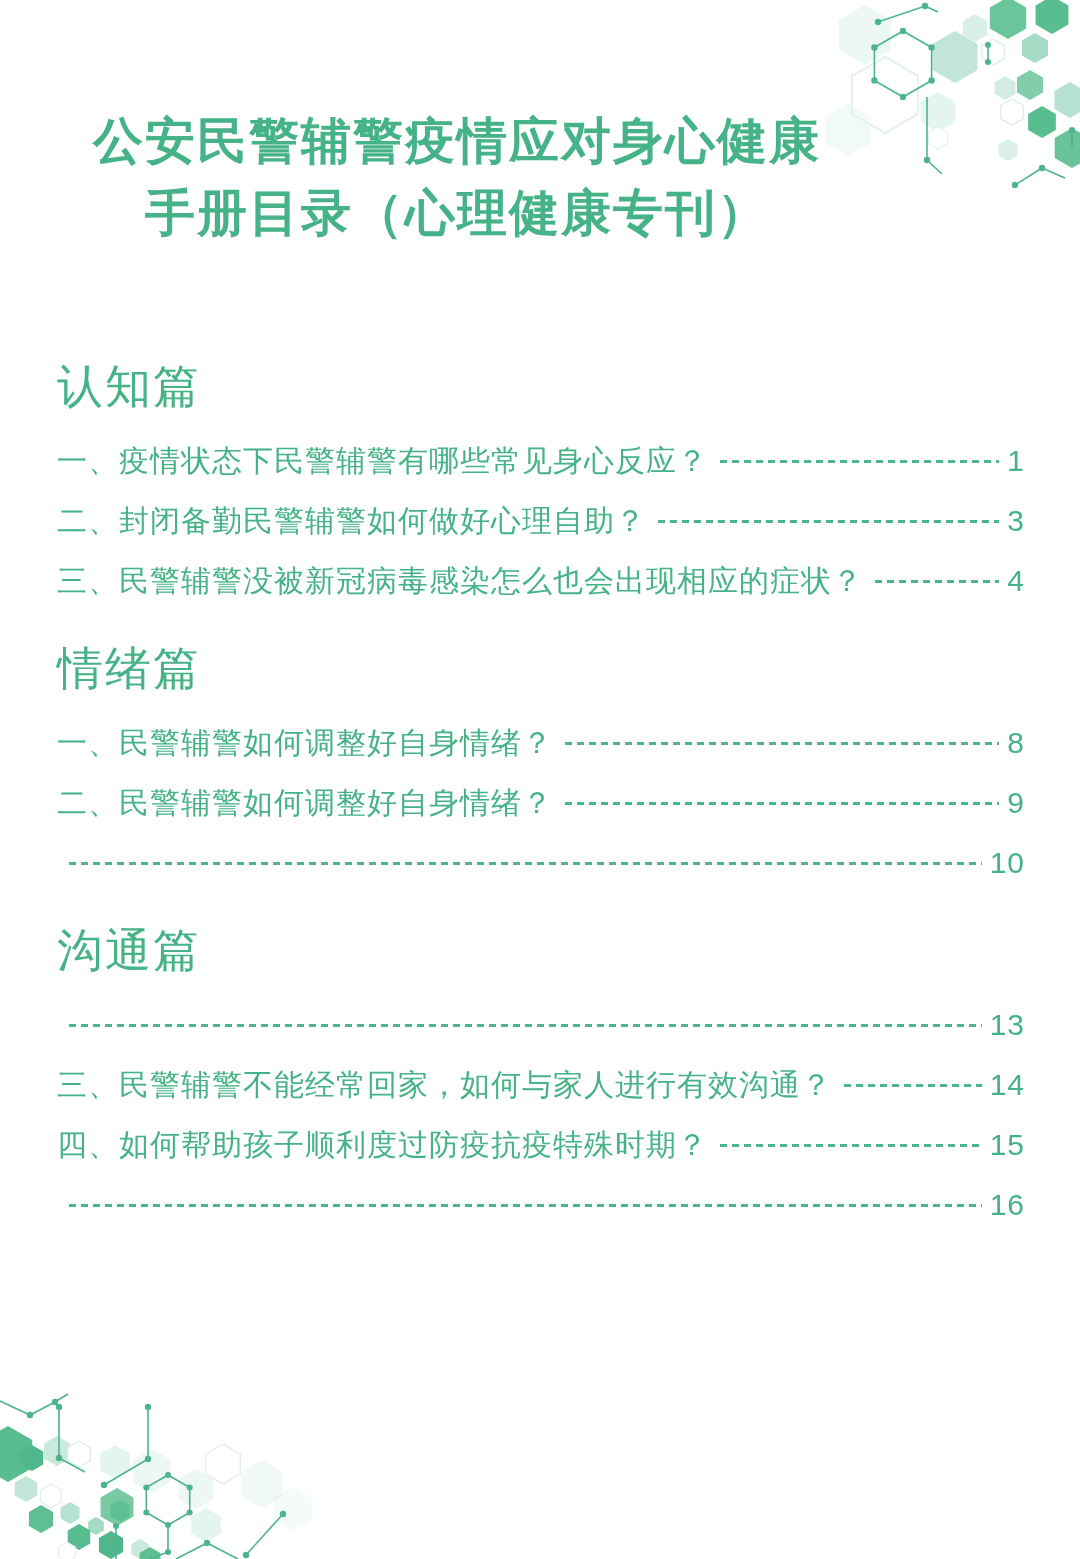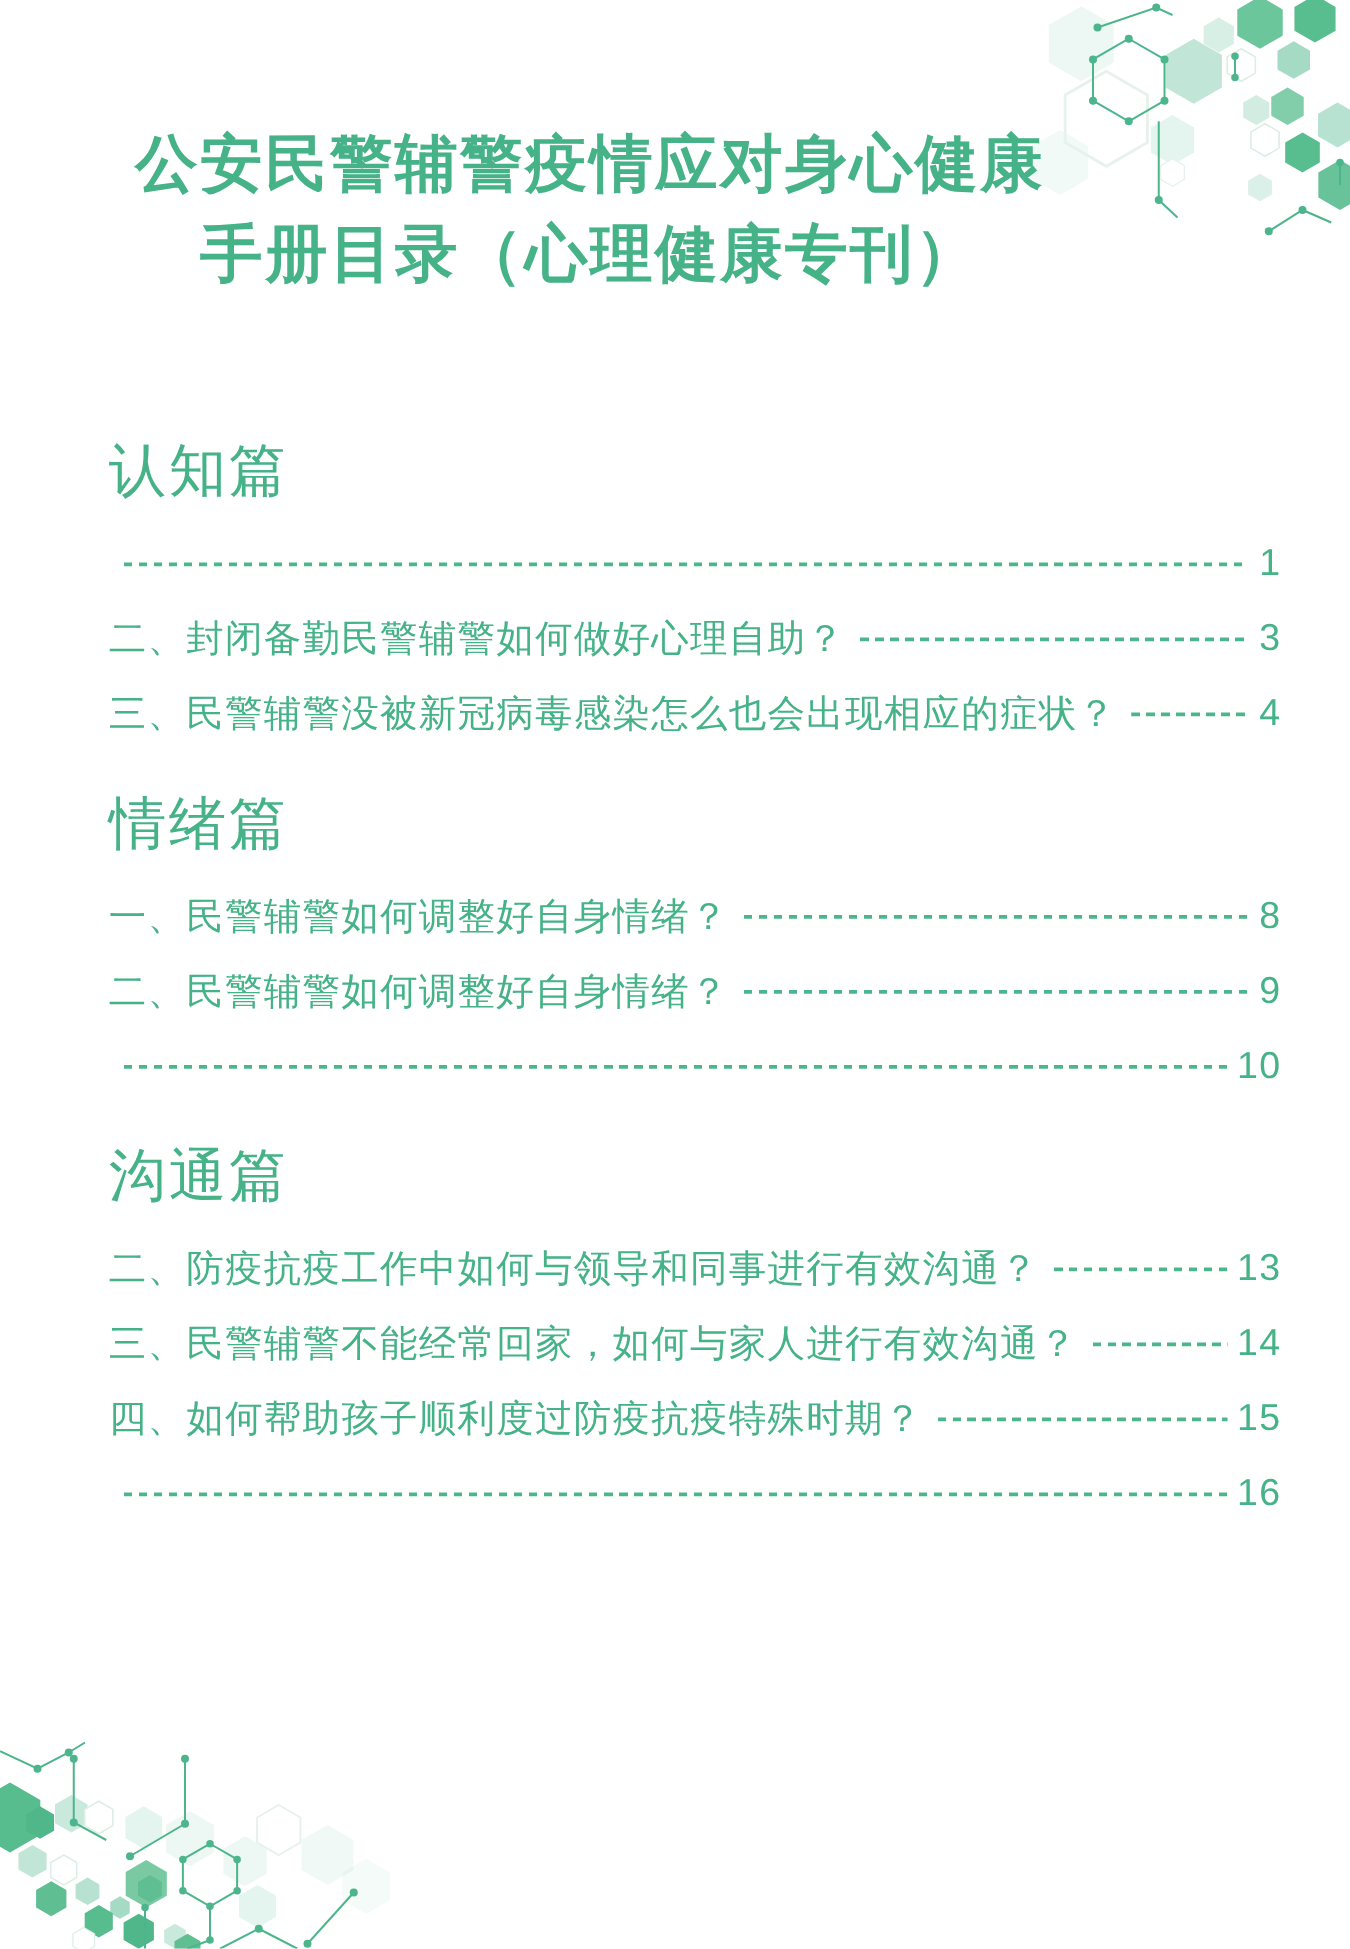--- a/index.html
+++ b/index.html
@@ -12,21 +12,21 @@
   body{
     position:relative;
     background:var(--bg);
     overflow:hidden;
     font-family:"Liberation Sans","DejaVu Sans",sans-serif;
     color:var(--accent);
   }
   .corner-deco{position:absolute;pointer-events:none;}
   .deco-tr{top:0;right:0;}
   .deco-bl{bottom:0;left:0;}
-  main{position:absolute;inset:0;padding:0 55px 0 87px;}
+  main{position:absolute;inset:0;padding:0 55px 0 57px;margin-top:10px;}
   .title-block{
     margin-top:95px;
     margin-right:168px;
     text-align:center;
     font-weight:800;
     font-size:50px;
     line-height:72px;
     letter-spacing:2px;
   }
   .toc{margin-top:106px;}
@@ -184,20 +184,21 @@
   <h1 class="title-block">
     <div>公安民警辅警疫情应对身心健康</div>
     <div>手册目录（心理健康专刊）</div>
   </h1>
 
   <div id="toc" class="toc">
   <section class="toc-section">
     <h2 class="section-heading">认知篇</h2>
     <div class="items">
   <div class="toc-row">
+    <span class="entry-label">一、疫情状态下民警辅警有哪些常见身心反应？</span>
     <span class="leader"></span>
     <span class="pagenum">1</span>
   </div>
 
   <div class="toc-row">
     <span class="entry-label">二、封闭备勤民警辅警如何做好心理自助？</span>
     <span class="leader"></span>
     <span class="pagenum">3</span>
   </div>
 
@@ -230,21 +231,20 @@
     <span class="pagenum">10</span>
   </div>
 </div>
   </section>
 
   <section class="toc-section">
     <h2 class="section-heading">沟通篇</h2>
     <div class="items">
 
   <div class="toc-row">
-    <span class="entry-label">二、防疫抗疫工作中如何与领导和同事进行有效沟通？</span>
     <span class="leader"></span>
     <span class="pagenum">13</span>
   </div>
 
   <div class="toc-row">
     <span class="entry-label">三、民警辅警不能经常回家，如何与家人进行有效沟通？</span>
     <span class="leader"></span>
     <span class="pagenum">14</span>
   </div>
 

